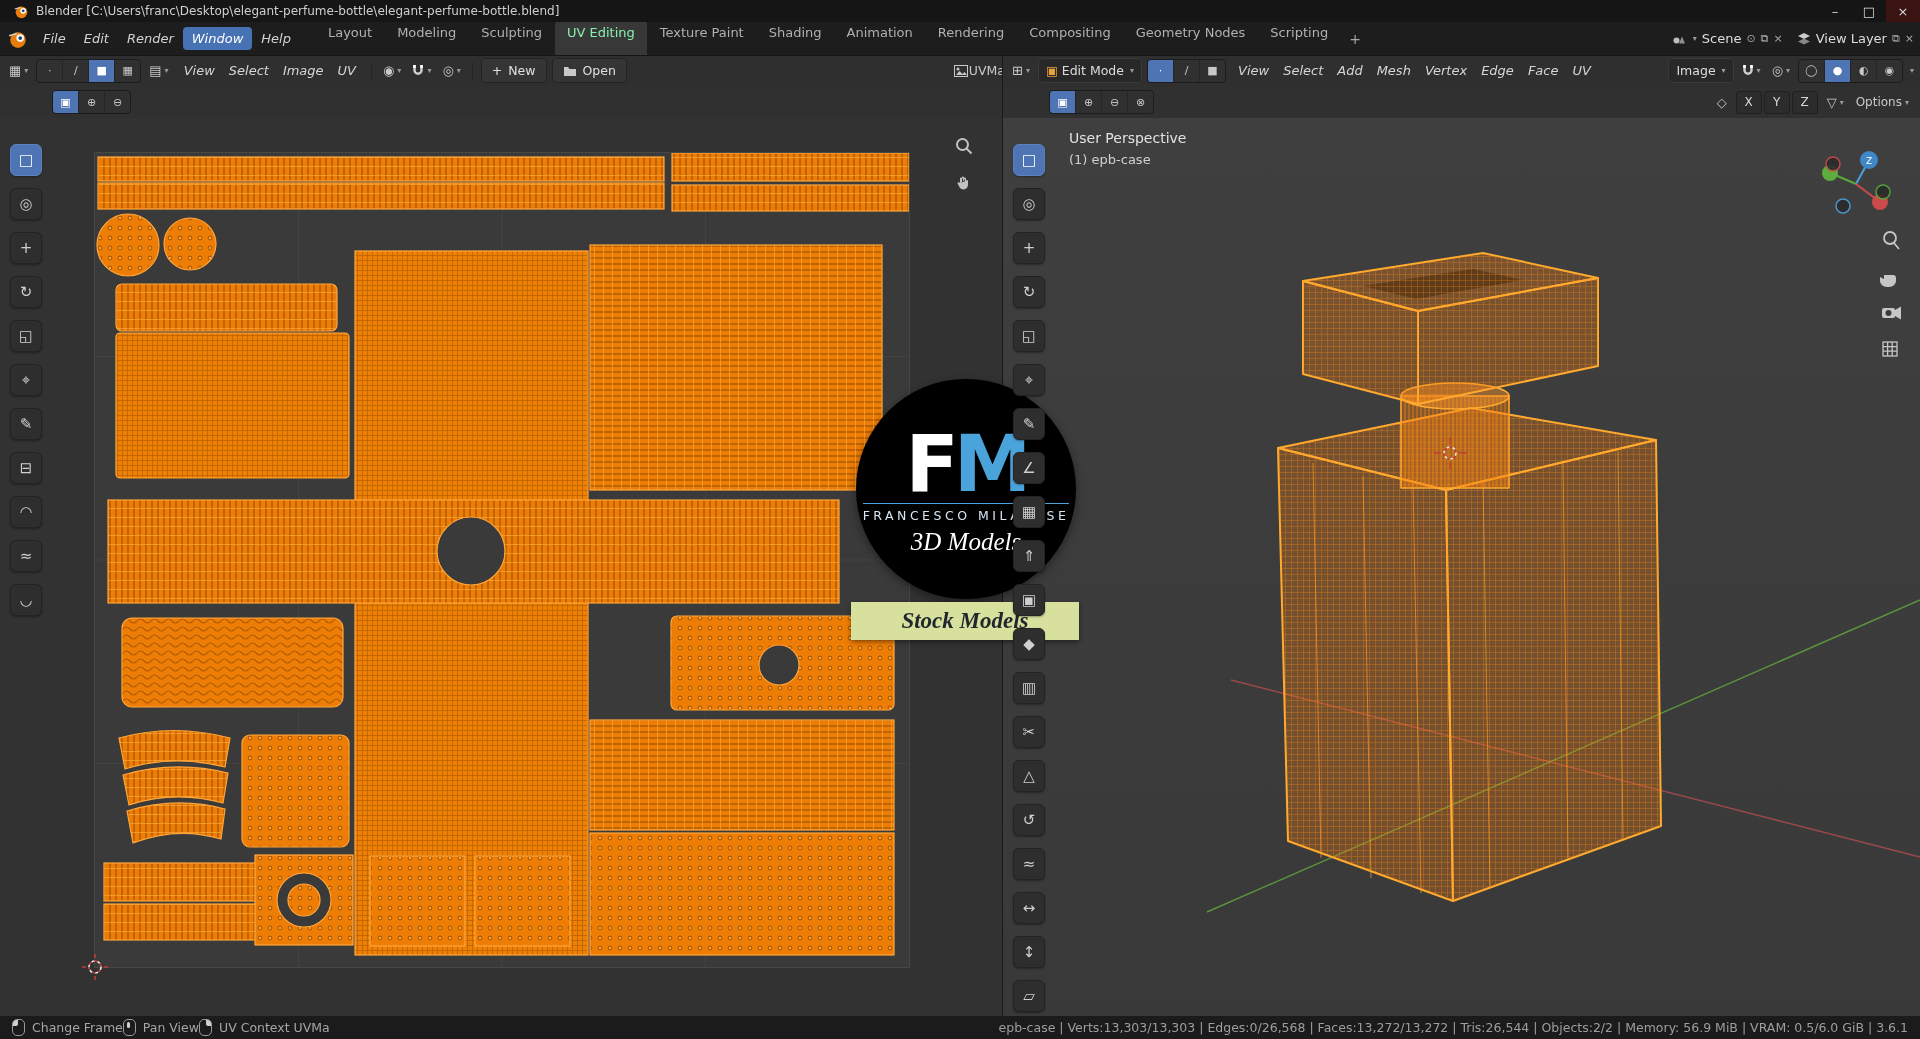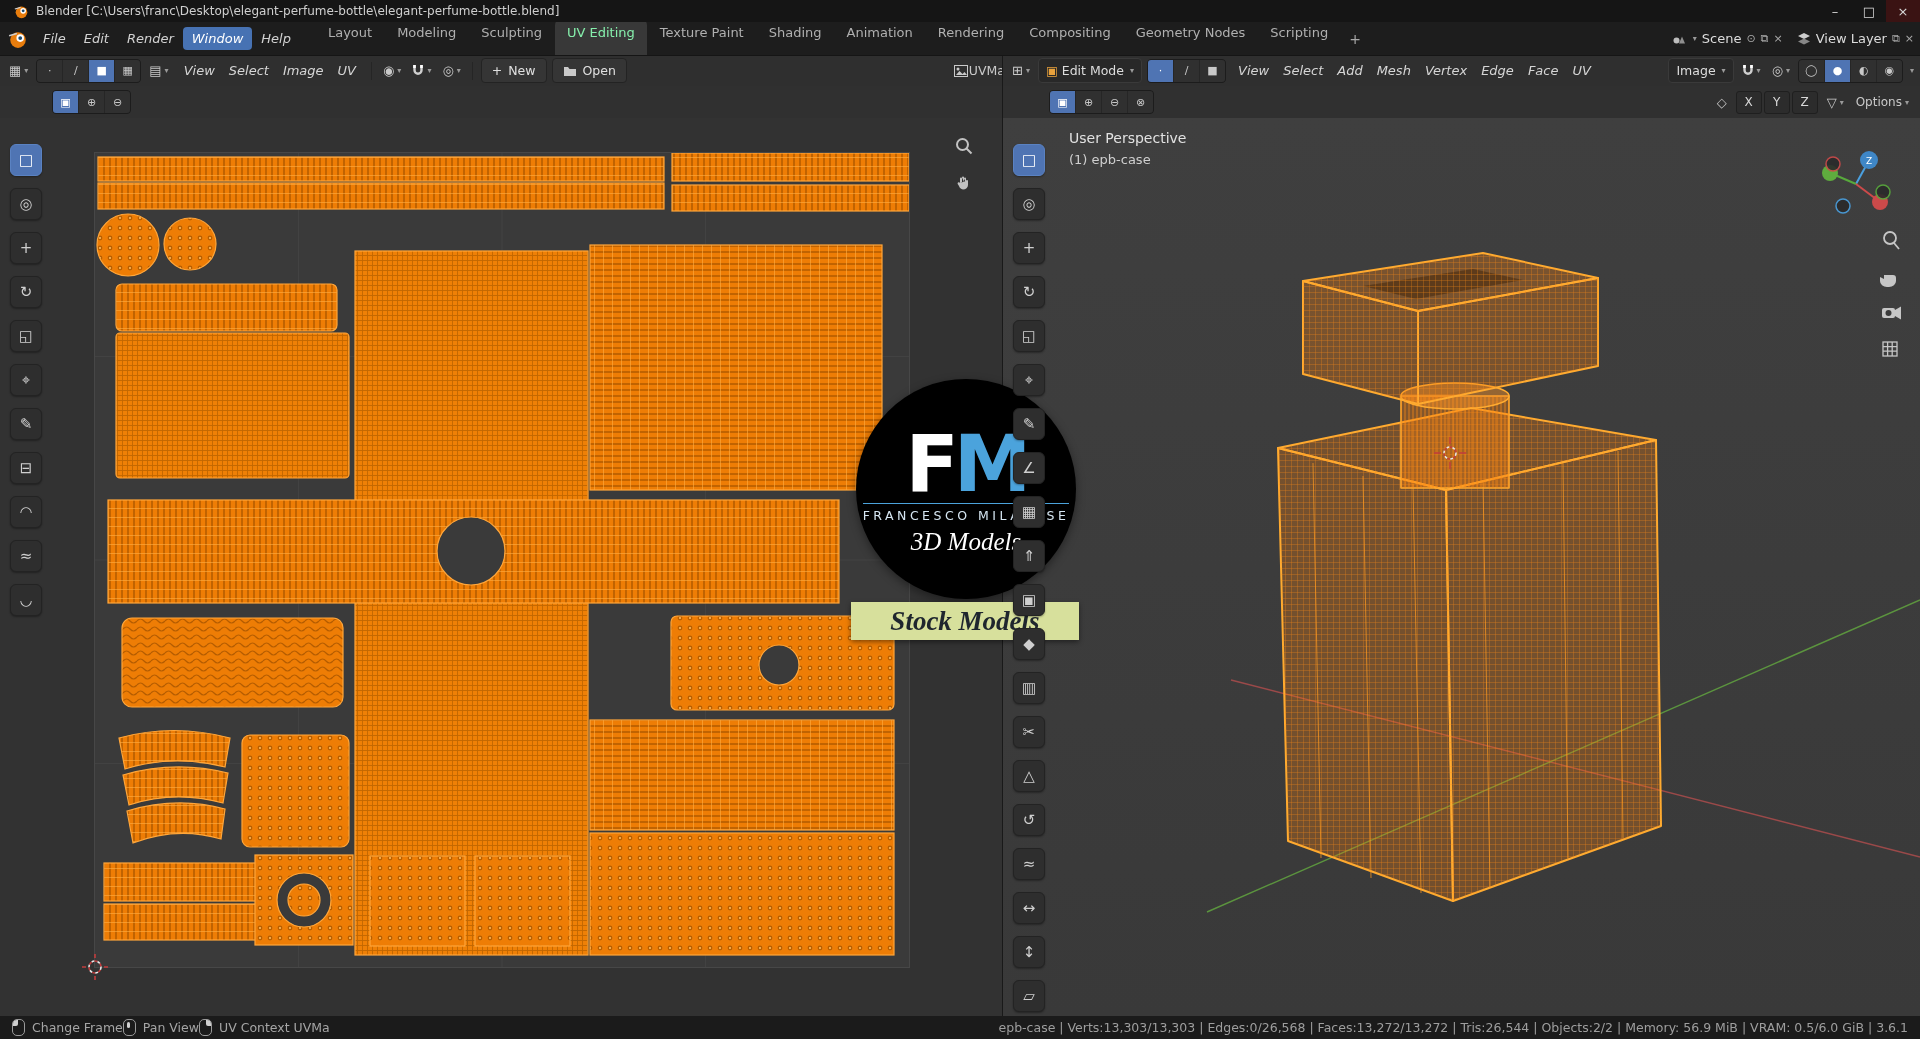--- a/index.html
+++ b/index.html
@@ -84,21 +84,21 @@
   
   .wm-circle{left:856px;top:379px;width:220px;height:220px;border-radius:50%;background:#000000;
              z-index:50;display:flex;flex-direction:column;align-items:center;justify-content:center;
              box-shadow:0 3px 10px rgba(0,0,0,.4);}
   .wm-fm{font-size:78px;font-weight:bold;line-height:70px;letter-spacing:-5px;margin-top:6px;}
   .wm-fm .f{color:#ffffff;} .wm-fm .m{color:#4ba3dc;}
   .wm-brand{font-size:12.5px;letter-spacing:3.5px;color:#d6e6f2;margin-top:4px;border-top:1px solid #4ba3dc;padding-top:4px;}
   .wm-tag{font-family:"Liberation Serif",serif;font-style:italic;font-size:25px;color:#fff;margin-top:5px;}
   .wm-banner{left:851px;top:602px;width:228px;height:38px;background:#d7e09c;z-index:50;display:flex;
              align-items:center;justify-content:center;font-family:"Liberation Serif",serif;
-             font-style:italic;font-weight:bold;font-size:27px;color:#1f262e;
+             font-style:italic;font-weight:bold;font-size:23px;color:#1f262e;
              box-shadow:0 2px 5px rgba(0,0,0,.45);}
 
   
   .statusbar{bottom:0;left:0;right:0;height:23px;background:#1b1b1b;display:flex;align-items:center;
              font-size:12.5px;color:#a5a5a5;padding:0 12px;z-index:70;gap:200px;}
   .status-left{display:flex;}
   .status-hint{display:flex;align-items:center;}
   .mouse{width:11px;height:15px;border:1px solid #9a9a9a;border-radius:5px;position:relative;
          display:inline-block;margin-right:7px;}
   .mouse.left::before{content:"";position:absolute;left:0;top:0;width:5px;height:6px;background:#cfcfcf;border-radius:4px 0 2px 0;}

